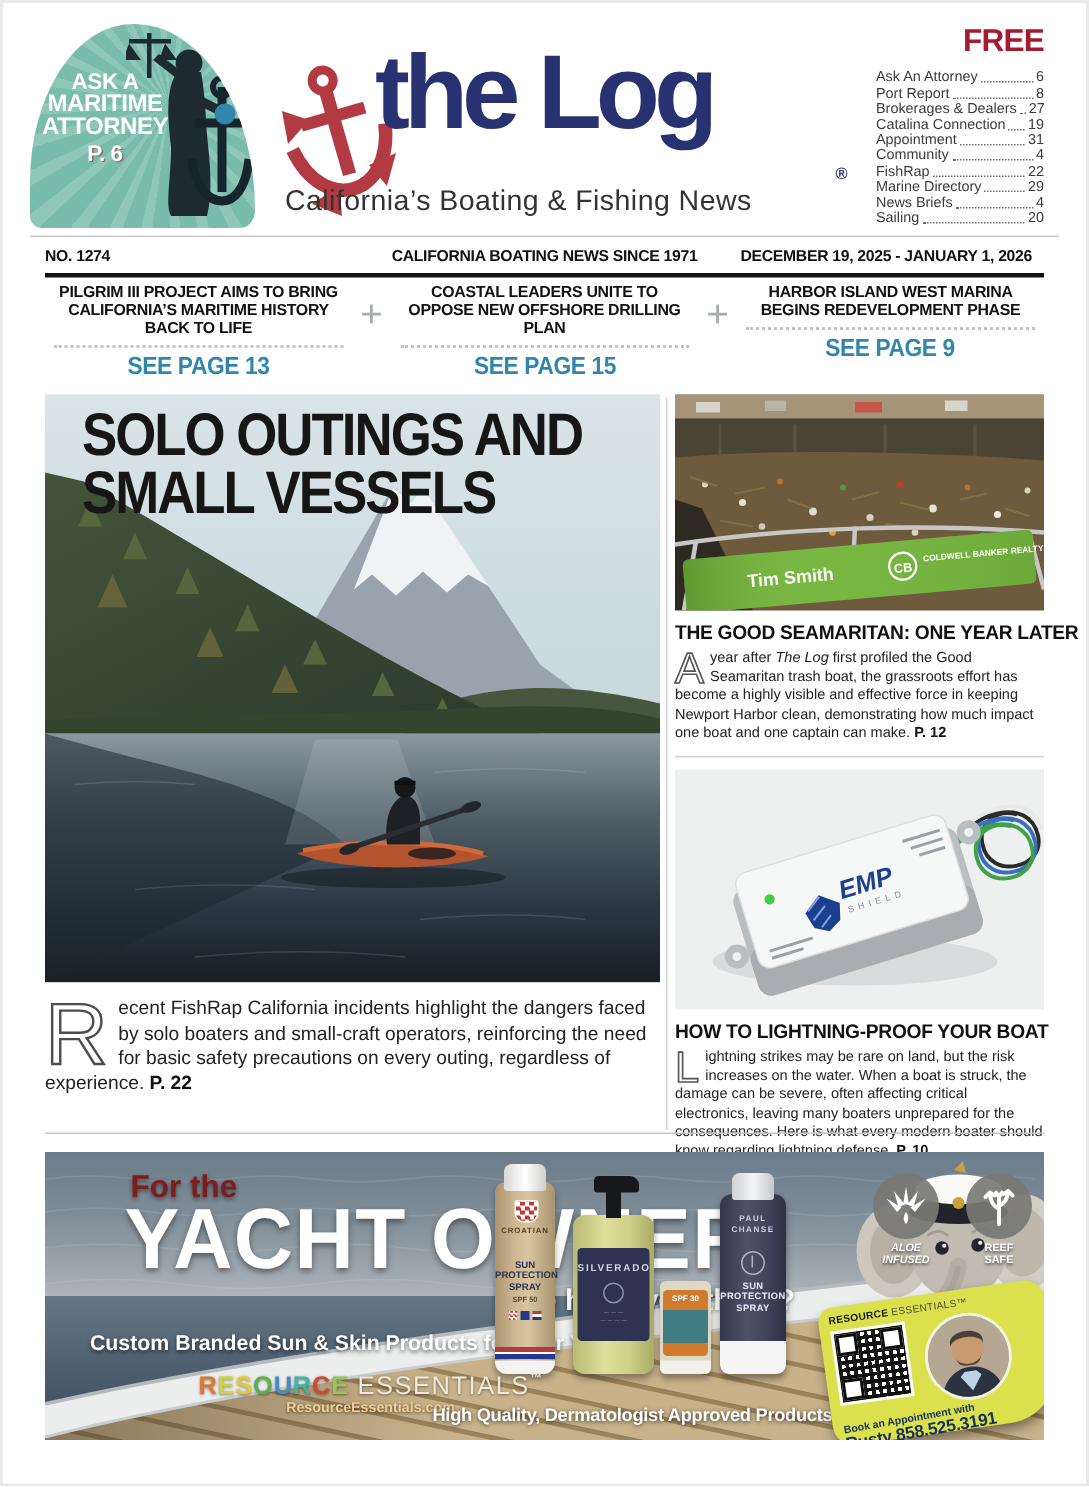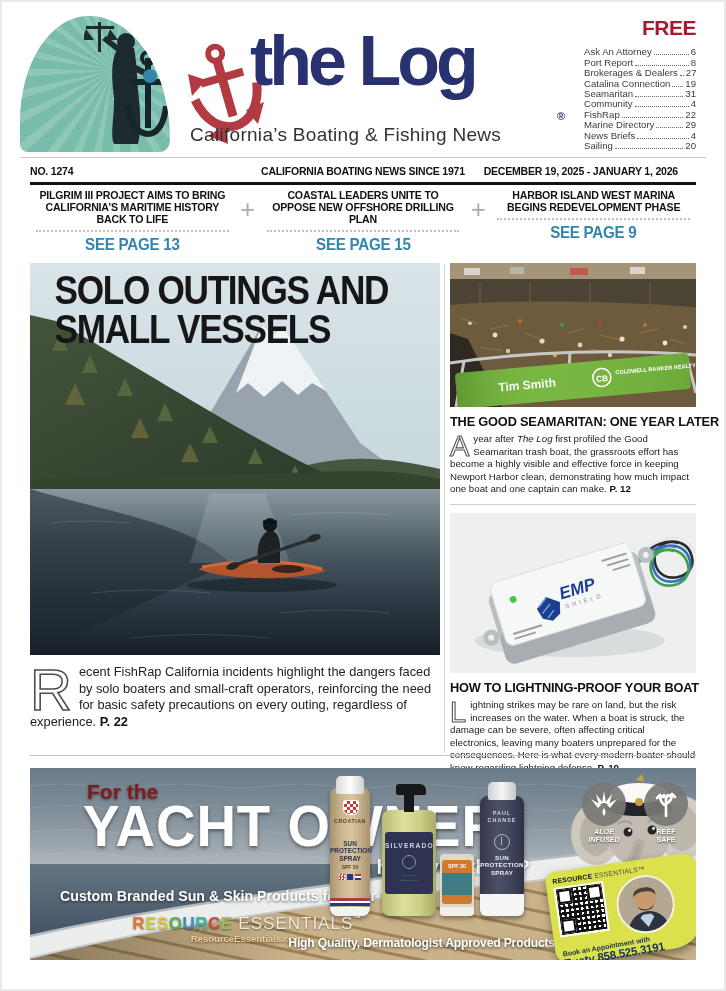--- a/index.html
+++ b/index.html
@@ -140,20 +140,26 @@
   .card .bk1{margin-top:3px;font-size:7px;font-weight:800;color:#17305c;transform:rotate(-2deg);}
   .card .bk2{font-size:11.5px;font-weight:800;color:#17305c;transform:rotate(-2deg);letter-spacing:-.2px;}
 </style>
 </head>
 <body>
 
 <div class="page">
 
   <div class="abs badge">
     <div class="rays"></div>
+    <div class="badge-text">
+      <div class="l1">ASK A</div>
+      <div class="l2">MARITIME</div>
+      <div class="l3">ATTORNEY</div>
+      <div class="pg">P. 6</div>
+    </div>
     <svg class="justice" width="84" height="132" viewBox="0 0 84 132">
       <g fill="#1d2b30">
         <circle cx="42" cy="22" r="9"></circle>
         <path d="M34,28 C26,40 28,60 30,78 C30,100 26,116 30,124 L54,124 C58,108 56,88 54,70 C53,52 52,38 50,28 Z"></path>
         <path d="M36,34 L18,20 L22,16 L40,30 Z"></path>
         <rect x="14" y="2" width="3" height="30"></rect>
         <rect x="2" y="6" width="28" height="3"></rect>
         <path d="M2,9 L-2,20 L10,20 Z M26,9 L22,20 L34,20 Z"></path>
         <path d="M50,44 L66,52 L64,58 L48,50 Z"></path>
       </g>
@@ -199,21 +205,21 @@
         <span class="lbl">Brokerages &amp; Dealers</span>
         <span class="leader"></span>
         <span class="pg">27</span>
       </div>
     <div class="index-row">
         <span class="lbl">Catalina Connection</span>
         <span class="leader"></span>
         <span class="pg">19</span>
       </div>
     <div class="index-row">
-        <span class="lbl">Seamaritan</span>
+        <span class="lbl">Appointment</span>
         <span class="leader"></span>
         <span class="pg">31</span>
       </div>
     <div class="index-row">
         <span class="lbl">Community</span>
         <span class="leader"></span>
         <span class="pg">4</span>
       </div>
     <div class="index-row">
         <span class="lbl">FishRap</span>
@@ -234,21 +240,21 @@
         <span class="lbl">Sailing</span>
         <span class="leader"></span>
         <span class="pg">20</span>
       </div>
   </div>
 
   <div class="abs rule-gray-top"></div>
   <div class="abs issuebar">
     <span class="c" style="left:0;">NO. 1274</span>
     <span class="c" style="left:0;right:0;text-align:center;">CALIFORNIA BOATING NEWS SINCE 1971</span>
-    <span class="c" style="right:18px;">DECEMBER 19, 2025 - JANUARY 1, 2026</span>
+    <span class="c" style="right:8px;">DECEMBER 19, 2025 - JANUARY 1, 2026</span>
   </div>
   <div class="abs rule-black"></div>
 
   <div class="abs teasers">
     <div class="teaser">
       <div class="teaser-hl">PILGRIM III PROJECT AIMS TO BRING CALIFORNIA’S MARITIME HISTORY BACK TO LIFE</div>
       <div class="teaser-dots"></div>
       <div class="teaser-link">SEE PAGE 13</div>
     </div>
     <div class="plus">+</div>

